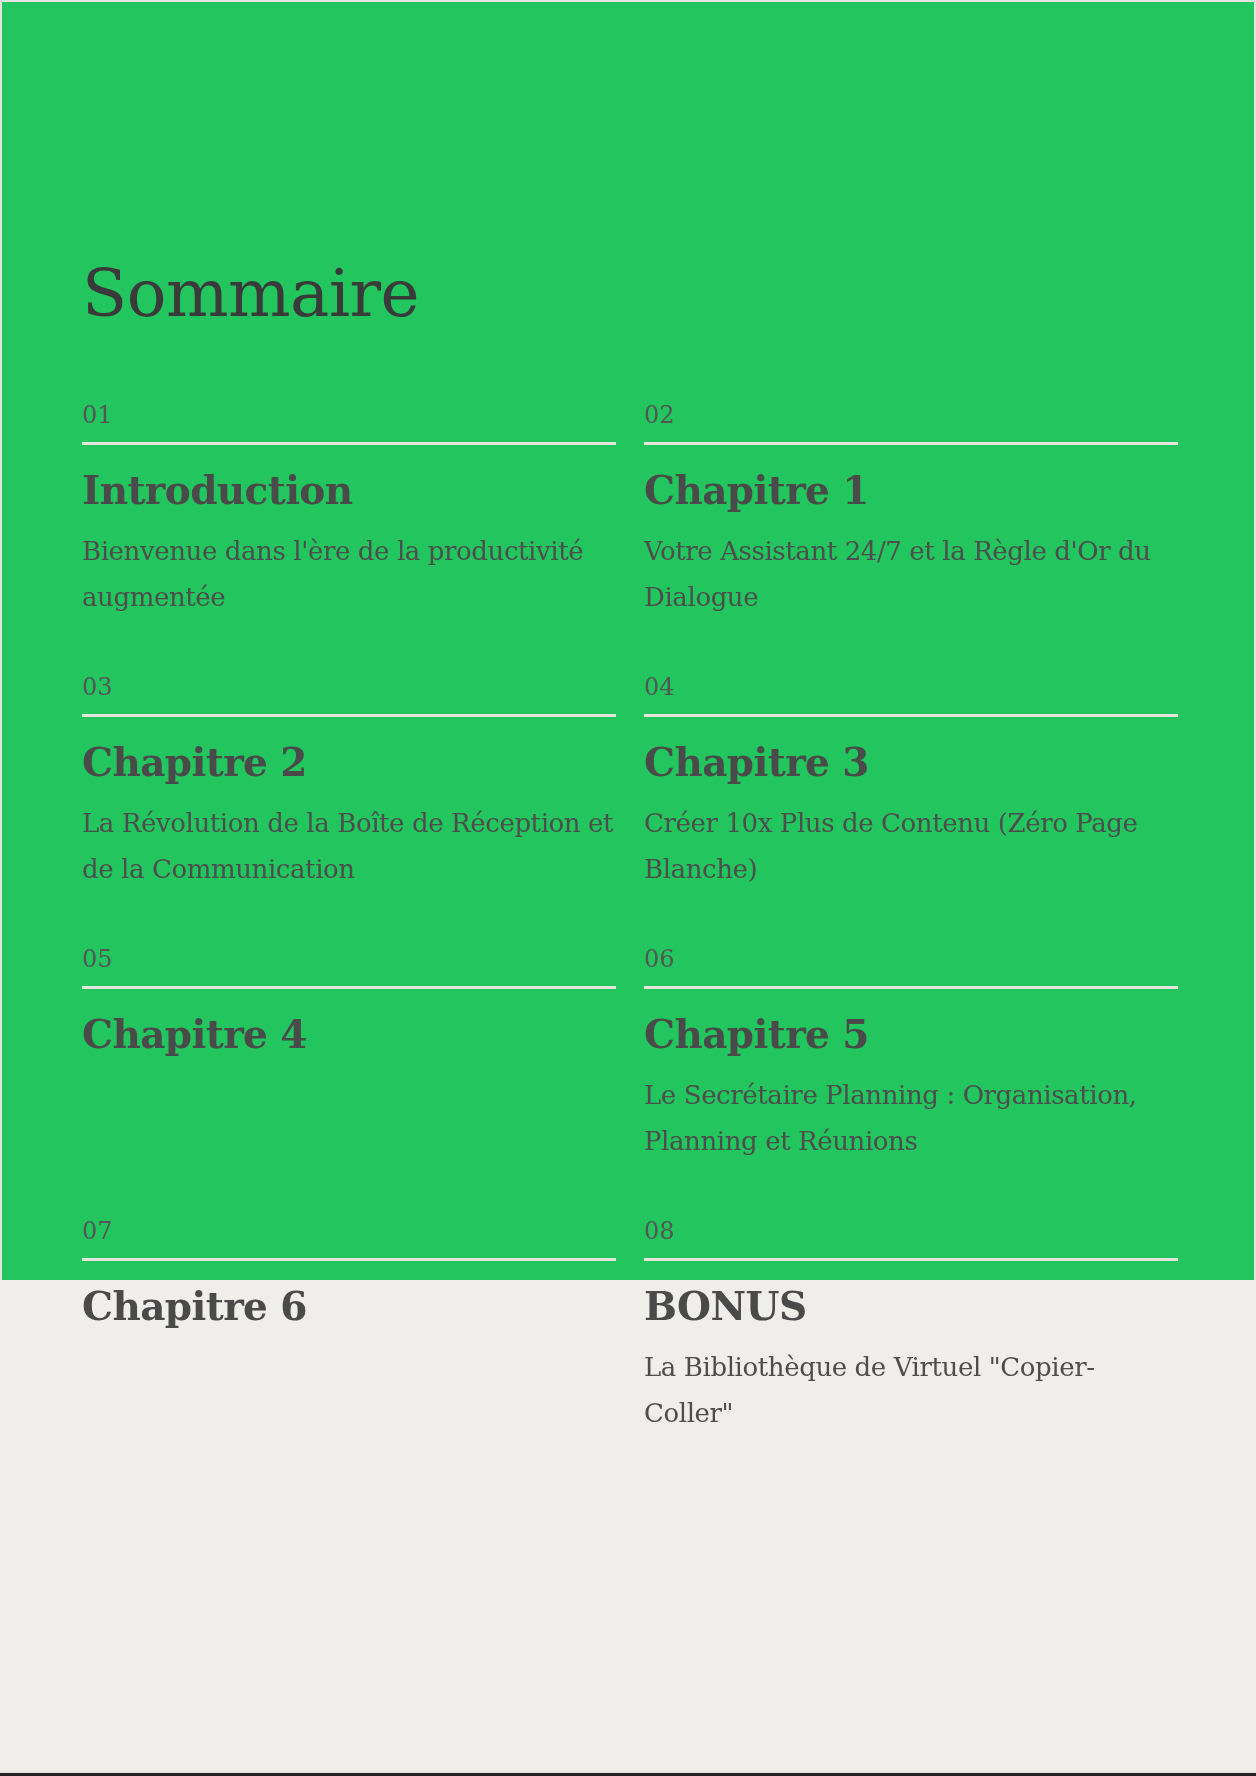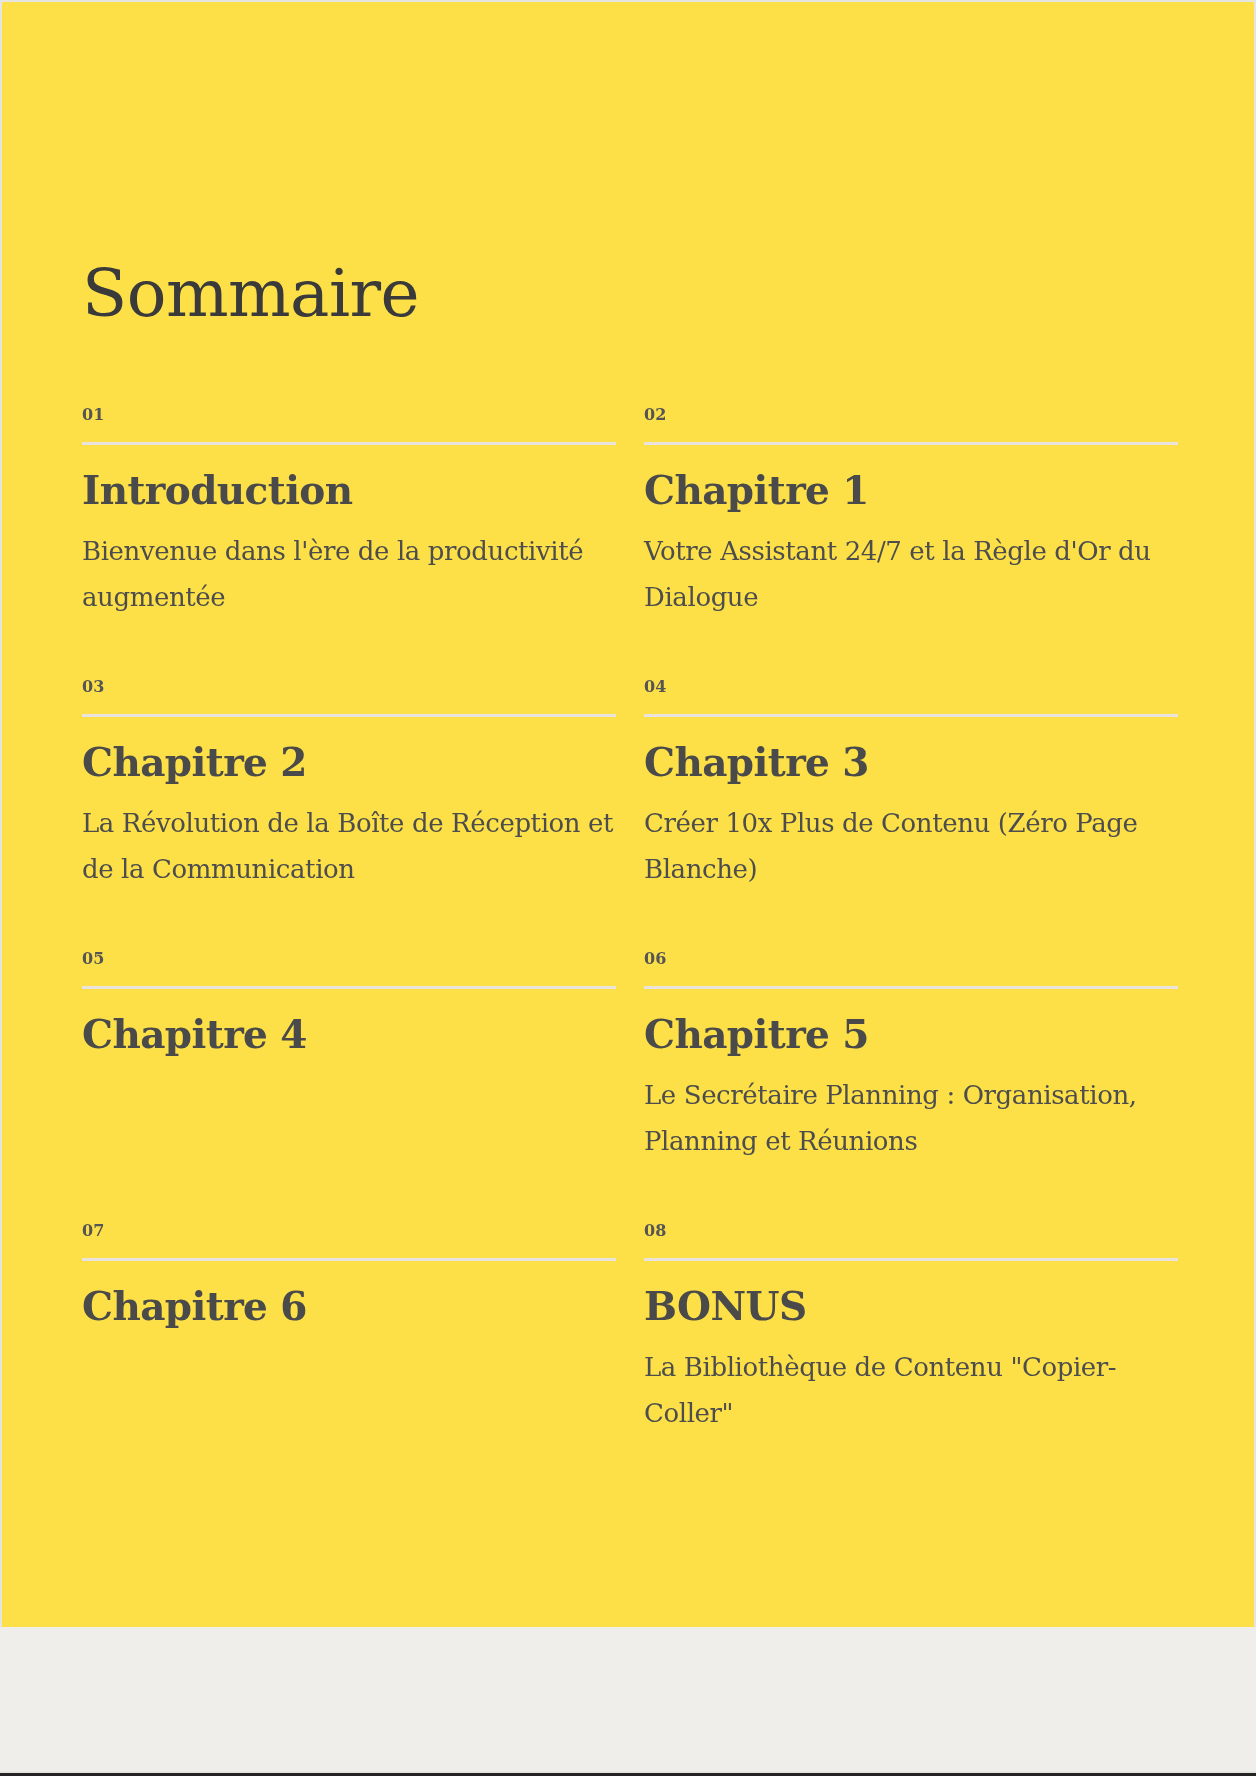--- a/index.html
+++ b/index.html
@@ -3,23 +3,23 @@
 <meta charset="utf-8">
 <style>
   html, body { margin: 0; padding: 0; }
   body {
     width: 1256px; height: 1776px; overflow: hidden;
     background: #f0eeea;
     font-family: "DejaVu Serif", "Liberation Serif", serif;
   }
   .page {
     position: absolute; left: 0; top: 0;
-    width: 1256px; height: 1627px;
+    width: 1256px; height: 1280px;
     box-sizing: border-box;
-    background: #fde047;
+    background: #22c55e;
     border-left: 2px solid #e6e4df;
     border-top: 2px solid #e6e4df;
     border-right: 2px solid #e6e4df;
   }
   .bottom-strip {
     position: absolute; left: 0; bottom: 0;
     width: 1256px; height: 3px; background: #232323;
   }
   .bottom-line {
     position: absolute; left: 0; bottom: 3px;
@@ -35,22 +35,22 @@
     position: absolute; left: 80px; top: 398px;
     width: 1096px;
     display: grid;
     grid-template-columns: 534px 534px;
     column-gap: 28px;
     grid-auto-rows: 272px;
   }
   .entry { position: relative; }
   .num {
     position: absolute; left: 0; top: 0;
-    font-size: 16px; line-height: 30px; color: #555555;
-    font-family: "DejaVu Serif", serif; font-weight: bold; text-align: center;
+    font-size: 24px; line-height: 30px; color: #555555;
+    font-family: "DejaVu Serif", serif; font-weight: normal; text-align: center;
   }
   .rule {
     position: absolute; left: 0; top: 42px;
     width: 100%; height: 3px; background: #e8e3dc;
   }
   .heading {
     position: absolute; left: 0; top: 68px;
     margin: 0; font-size: 39px; line-height: 44px;
     font-weight: bold; color: #4a4a4a; letter-spacing: -0.6px;
   }
@@ -104,18 +104,18 @@
     </div>
     <div class="entry">
       <span class="num">07</span>
       <div class="rule"></div>
       <h2 class="heading">Chapitre 6</h2>
     </div>
     <div class="entry">
       <span class="num">08</span>
       <div class="rule"></div>
       <h2 class="heading">BONUS</h2>
-      <p class="desc">La Bibliothèque de Contenu "Copier-Coller"</p>
+      <p class="desc">La Bibliothèque de Virtuel "Copier-Coller"</p>
     </div>
   </div>
 </div>
 <div class="bottom-line"></div>
 <div class="bottom-strip"></div>
 
 </body></html>

